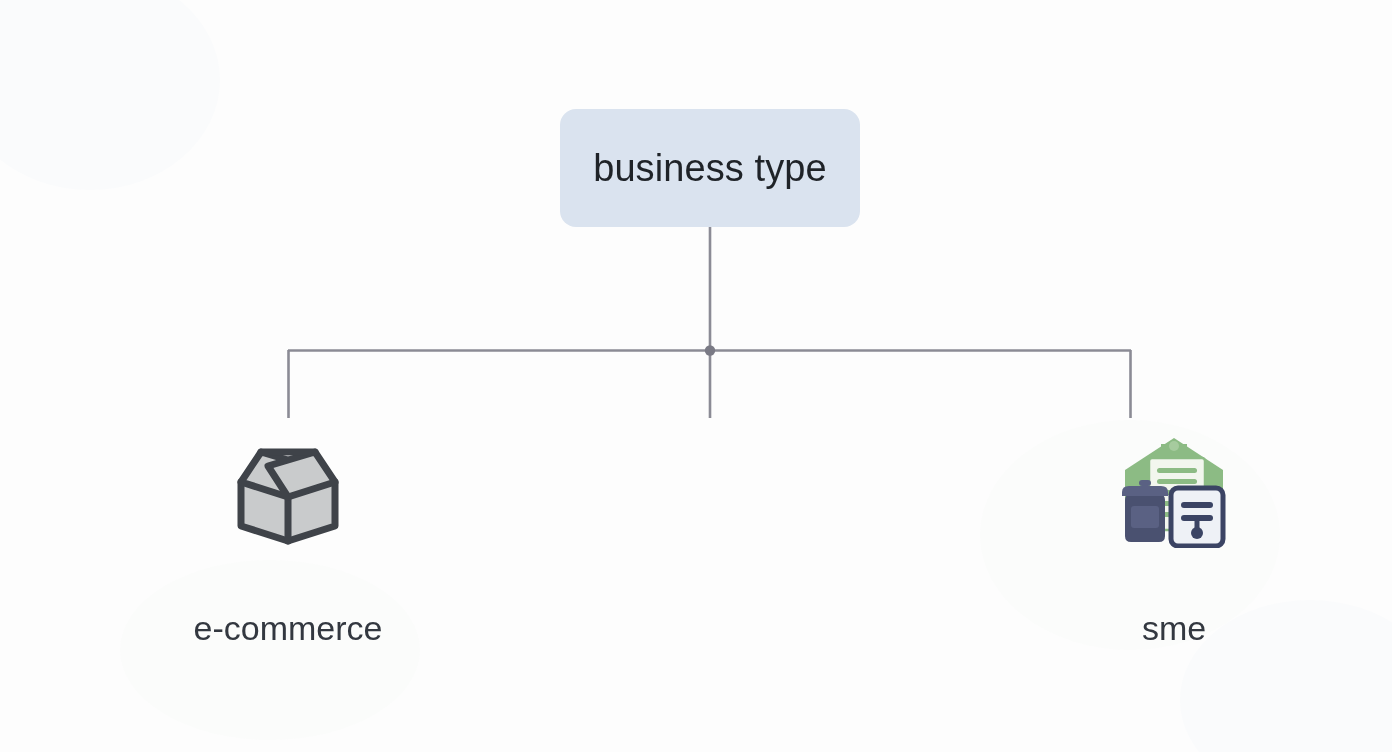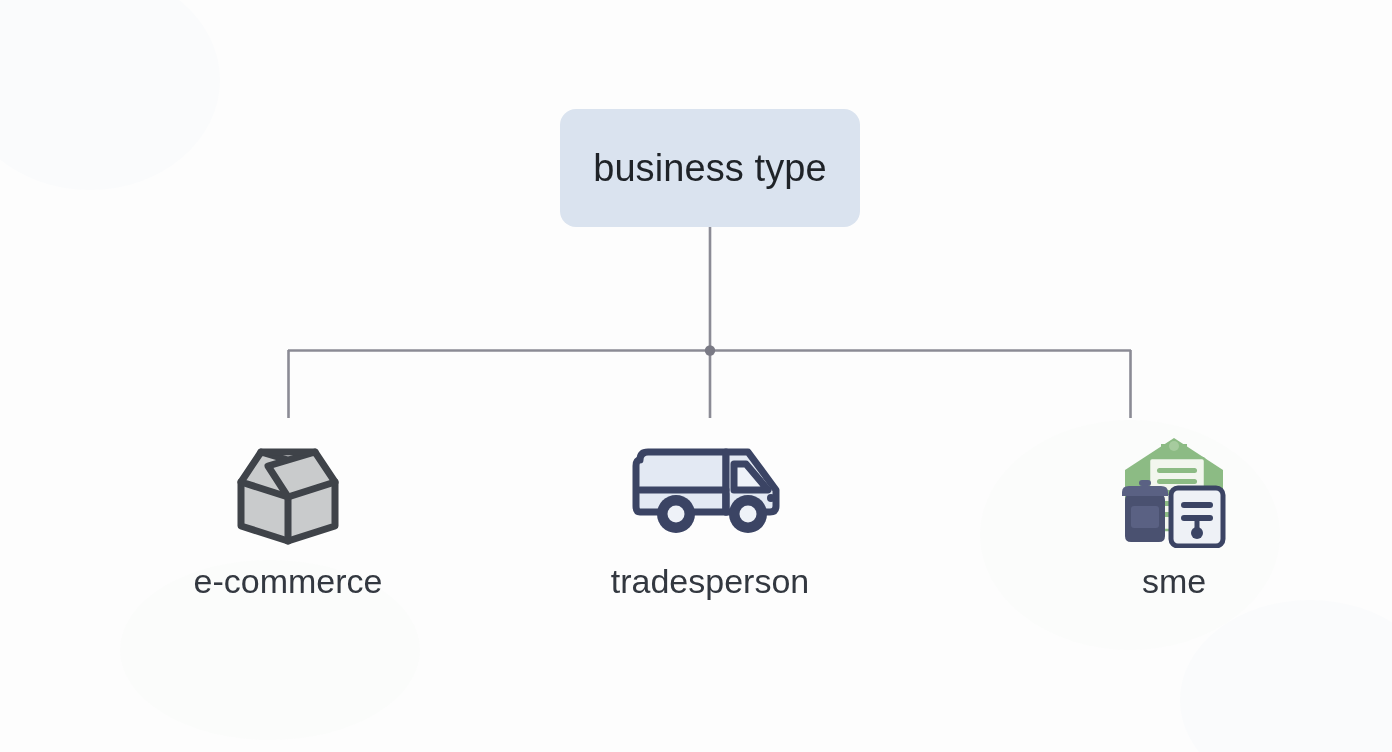--- a/index.html
+++ b/index.html
@@ -61,20 +61,21 @@
 
   
   .leaf {
     position: absolute;
     width: 280px;
     margin-left: -140px;
     top: 430px;
     display: flex;
     flex-direction: column;
     align-items: center;
+    gap: 47px;
   }
   .leaf-icon {
     height: 120px;
     display: flex;
     align-items: center;
     justify-content: center;
   }
   .leaf-label {
     margin-top: 14px;
     font-size: 34px;
@@ -127,47 +128,20 @@
 
           <path d="M122 48 L102 18 L55 32 L75 63 Z" fill="#c9cbcc"></path>
 
           <path d="M48 18 L102 18" fill="none"></path>
         </g>
       </svg>
     </div>
     <div class="leaf-label">e-commerce</div>
   </div>
 
-  <div class="leaf" style="left:710px;">
-    <div class="leaf-icon">
-      <svg width="160" height="112" viewBox="0 0 160 112">
-        <g stroke="#3b4464" stroke-width="7" stroke-linejoin="round" stroke-linecap="round" fill="#e3e9f3">
-
-          <path d="M10 26 Q10 18 18 18 L96 18 L96 78 L10 78 Q6 78 6 72 L6 32 Q6 26 10 26 Z"></path>
-          <path d="M96 18 L118 18 L146 56 L146 72 Q146 78 140 78 L96 78 Z"></path>
-
-          <path d="M104 30 L116 30 L138 56 L104 56 Z" fill="#eef2f8"></path>
-
-          <path d="M10 56 L96 56" fill="none"></path>
-
-          <path d="M96 60 L96 78" fill="none"></path>
-        </g>
-
-        <g>
-          <circle cx="46" cy="80" r="19" fill="#3b4464"></circle>
-          <circle cx="46" cy="80" r="8.5" fill="#eef2f8"></circle>
-          <circle cx="118" cy="80" r="19" fill="#3b4464"></circle>
-          <circle cx="118" cy="80" r="8.5" fill="#eef2f8"></circle>
-        </g>
-
-        <circle cx="141" cy="64" r="4" fill="#3b4464"></circle>
-      </svg>
-    </div>
-    <div class="leaf-label">tradesperson</div>
-  </div>
 
   <div class="leaf" style="left:1174px;">
     <div class="leaf-icon">
       <svg width="122" height="116" viewBox="0 0 122 116">
 
         <g>
           <path d="M61 6 L110 38 L110 96 L12 96 L12 38 Z" fill="#8cbb84"></path>
           <path d="M48 12 L74 12 L74 24 L48 24 Z" fill="#8cbb84"></path>
           <circle cx="61" cy="14" r="5" fill="#a6cb9e"></circle>
         </g>

